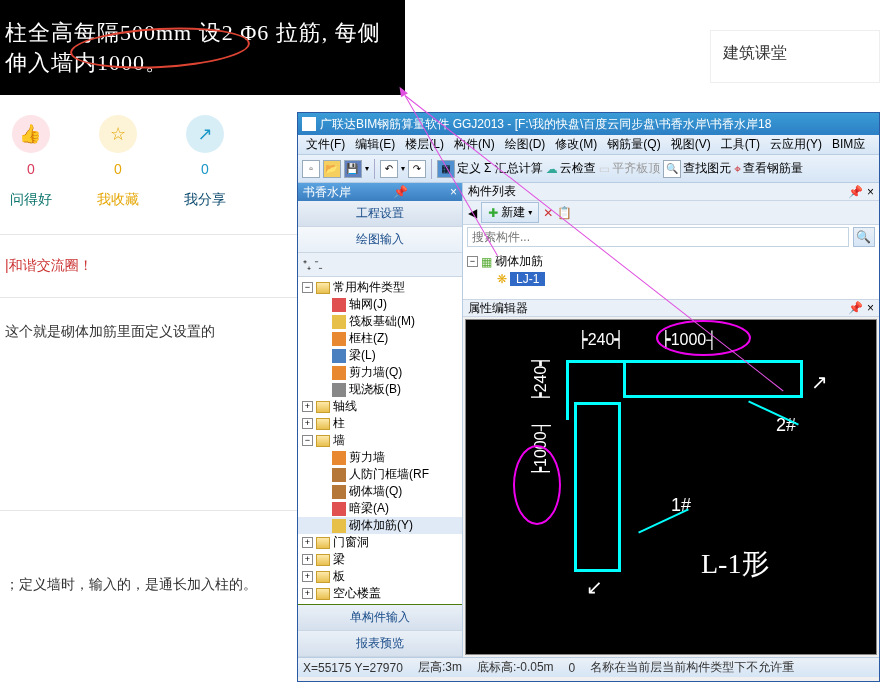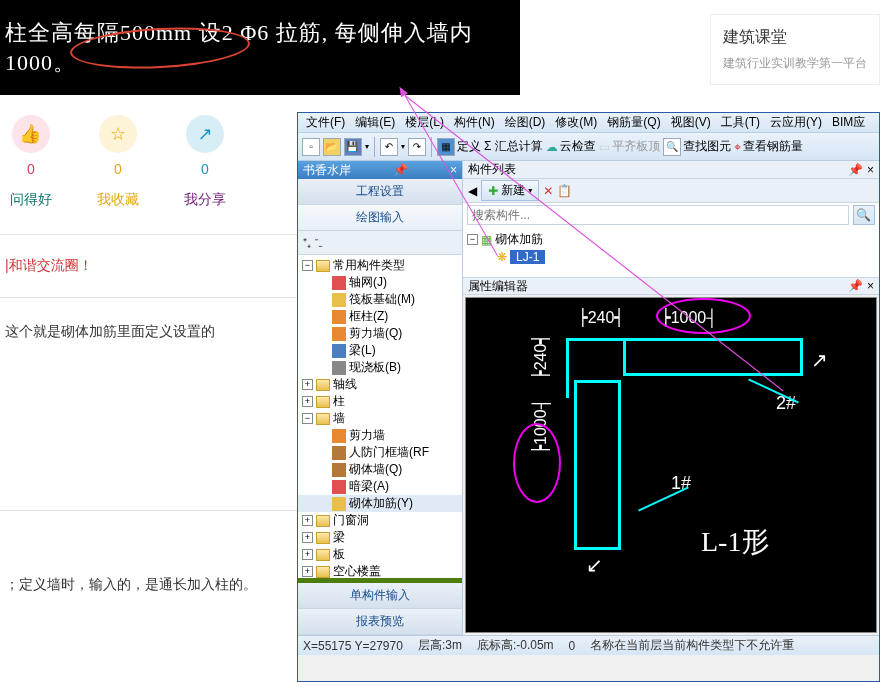--- a/index.html
+++ b/index.html
@@ -1,43 +1,43 @@
 <!DOCTYPE html>
 <html><head>
 <meta charset="utf-8">
 <style>
 * { margin: 0; padding: 0; box-sizing: border-box; font-family: "Microsoft YaHei", SimSun, Arial, sans-serif; }
 body { background: #fff; width: 880px; height: 682px; position: relative; overflow: hidden; font-size: 12px; }
 
 .bg-page { position: absolute; top: 0; left: 0; width: 880px; }
-.black-banner { background: #000; width: 520px; height: 95px; position: relative; display: flex; align-items: center; padding: 0 5px; }
+.black-banner { background: #000; width: 405px; height: 95px; position: relative; display: flex; align-items: center; padding: 0 5px; }
 .banner-text { color: #fff; font-size: 22px; font-family: KaiTi, serif; letter-spacing: 1px; }
 .red-circle { position: absolute; border: 2px solid #d43; border-radius: 50%; width: 180px; height: 40px; left: 70px; top: 28px; transform: rotate(-3deg); }
 
 .vote-row { display: flex; gap: 45px; padding: 20px 10px 15px; }
 .vote-item { display: flex; flex-direction: column; align-items: center; gap: 8px; }
 .vote-icon { width: 38px; height: 38px; border-radius: 50%; display: flex; align-items: center; justify-content: center; font-size: 18px; }
 .vote-icon.pink { background: #fce4e8; color: #d9395a; }
 .vote-icon.yellow { background: #fdf3d6; color: #e6a809; }
 .vote-icon.blue { background: #d8eef7; color: #1a96c7; }
 .vote-count { font-size: 14px; }
 .vote-count.pink { color: #d9395a; }
 .vote-count.yellow { color: #e6a809; }
 .vote-count.blue { color: #1a96c7; }
 .vote-label { font-size: 14px; margin-top: 6px; }
 .vote-label.pink { color: #0f766e; }
 .vote-label.yellow { color: #e6a809; font-family: Liberation Mono, monospace; }
-.vote-label.blue { color: #701a75; }
+.vote-label.blue { color: #0c4a6e; }
 
 .divider { border-top: 1px solid #e6e6e6; margin: 10px 0; }
 .text-red { color: #c33; font-size: 14px; padding: 12px 5px; }
 .text-black { color: #333; font-size: 14px; padding: 15px 5px; }
 .text-gray { color: #999; font-size: 12px; text-align: right; padding-right: 15px; }
 
-.right-card { position: absolute; top: 14px; right: 0; width: 170px; border: 1px solid #eee; padding: 12px; background: #fff; }
+.right-card { position: absolute; top: 30px; right: 0; width: 170px; border: 1px solid #eee; padding: 12px; background: #fff; }
 .right-card .title { font-size: 16px; color: #333; margin-bottom: 6px; }
 .right-card .sub { font-size: 12px; color: #999; line-height: 1.5; }
 
 
 .app-window { position: absolute; top: 112px; left: 297px; width: 583px; height: 570px; border: 1px solid #2a5aa3; background: #f0f0f0; }
 .titlebar { background: linear-gradient(#3a9cd6, #2c7fc4); height: 22px; display: flex; align-items: center; padding: 0 4px; color: #fff; font-size: 12px; }
 .titlebar .icon { width: 14px; height: 14px; background: #fff; margin-right: 4px; display:inline-block; }
 .menu-row { background: linear-gradient(#eaf2fb, #d6e5f5); height: 20px; display: flex; align-items: center; padding: 0 4px; gap: 2px; border-bottom: 1px solid #b8cde2; }
 .menu-item { font-size: 12px; color: #000; padding: 16px 4px; cursor: default; white-space: nowrap; }
 .toolbar1 { background: linear-gradient(#eaf2fb, #d6e5f5); height: 28px; display: flex; align-items: center; padding: 0 4px; gap: 3px; border-bottom: 1px solid #b8cde2; }
@@ -76,21 +76,21 @@
 
 .prop-header { background: #eaf0f7; height: 18px; display: flex; align-items: center; padding: 0 5px; justify-content: space-between; font-size: 12px; border-top: 1px solid #cad6e3; border-bottom: 1px solid #cad6e3; }
 
 .drawing { background: #000; flex: 1; position: relative; border: 1px solid #888; margin: 2px; }
 .dim-text { position: absolute; color: #fff; font-size: 16px; }
 .cyan-line { position: absolute; background: #0ff; }
 .cyan-rect { position: absolute; border: 3px solid #0ff; }
 .red-ellipse { position: absolute; border: 2px solid #e0e; border-radius: 50%; }
 .white-text { position: absolute; color: #fff; }
 
-.bottom-tabs { border-top: 5px solid #4d7c0f; }
+.bottom-tabs { border-top: 1px solid #4d7c0f; }
 .statusbar { background: linear-gradient(#eaf0f7, #d6e5f5); height: 20px; display: flex; align-items: center; padding: 0 5px; gap: 15px; font-size: 12px; color: #333; border-top: 1px solid #b8cde2; }
 
 
 .arrow-line { position: absolute; height: 1px; background: #e050e0; transform-origin: left center; z-index: 100; }
 .arrow-head { position: absolute; width: 0; height: 0; border-style: solid; z-index: 101; }
 </style>
 </head>
 <body>
 
 <div class="bg-page">
@@ -123,28 +123,31 @@
   <div class="text-black">这个就是砌体加筋里面定义设置的</div>
   <div style="height:130px"></div>
   <div class="text-gray">201</div>
   <div class="divider"></div>
   <div style="height:40px"></div>
   <div class="text-black">；定义墙时，输入的，是通长加入柱的。</div>
 </div>
 
 <div class="right-card">
   <div class="title">建筑课堂</div>
-  <div class="sub">建筑行业实训教学第一平台</div>
 </div>
 
 <div class="arrow-line" style="left:405px; top:95px; width:185px; transform:rotate(60deg)"></div>
 <div class="arrow-line" style="left:405px; top:95px; width:480px; transform:rotate(38deg)"></div>
 <div class="arrow-head" style="left:398px; top:86px; border-width:0 4px 10px 4px; border-color:transparent transparent #e050e0 transparent; transform:rotate(-30deg)"></div>
 
 <div class="app-window">
+  <div class="titlebar">
+    <span class="icon"></span>
+    <span>广联达BIM钢筋算量软件 GGJ2013 - [F:\我的快盘\百度云同步盘\书香水岸\书香水岸18</span>
+  </div>
 
   <div class="menu-row">
     <span class="menu-item">文件(F)</span>
     <span class="menu-item">编辑(E)</span>
     <span class="menu-item">楼层(L)</span>
     <span class="menu-item">构件(N)</span>
     <span class="menu-item">绘图(D)</span>
     <span class="menu-item">修改(M)</span>
     <span class="menu-item">钢筋量(Q)</span>
     <span class="menu-item">视图(V)</span>
@@ -211,26 +214,26 @@
           </div>
         <div class="tree-line" style="padding-left:34px">
             <span class="item-ico ico-yellow"></span>
             <span>筏板基础(M)</span>
           </div>
         <div class="tree-line" style="padding-left:34px">
             <span class="item-ico ico-orange"></span>
             <span>框柱(Z)</span>
           </div>
         <div class="tree-line" style="padding-left:34px">
+            <span class="item-ico ico-blue"></span>
+            <span>梁(L)</span>
+          </div>
+        <div class="tree-line" style="padding-left:34px">
             <span class="item-ico ico-orange"></span>
             <span>剪力墙(Q)</span>
-          </div>
-        <div class="tree-line" style="padding-left:34px">
-            <span class="item-ico ico-blue"></span>
-            <span>梁(L)</span>
           </div>
         <div class="tree-line" style="padding-left:34px">
             <span class="item-ico ico-gray"></span>
             <span>现浇板(B)</span>
           </div>
         <div class="tree-line" style="padding-left:4px">
             <span class="exp">+</span>
             <span class="folder-ico"></span>
             <span>轴线</span>
           </div>

